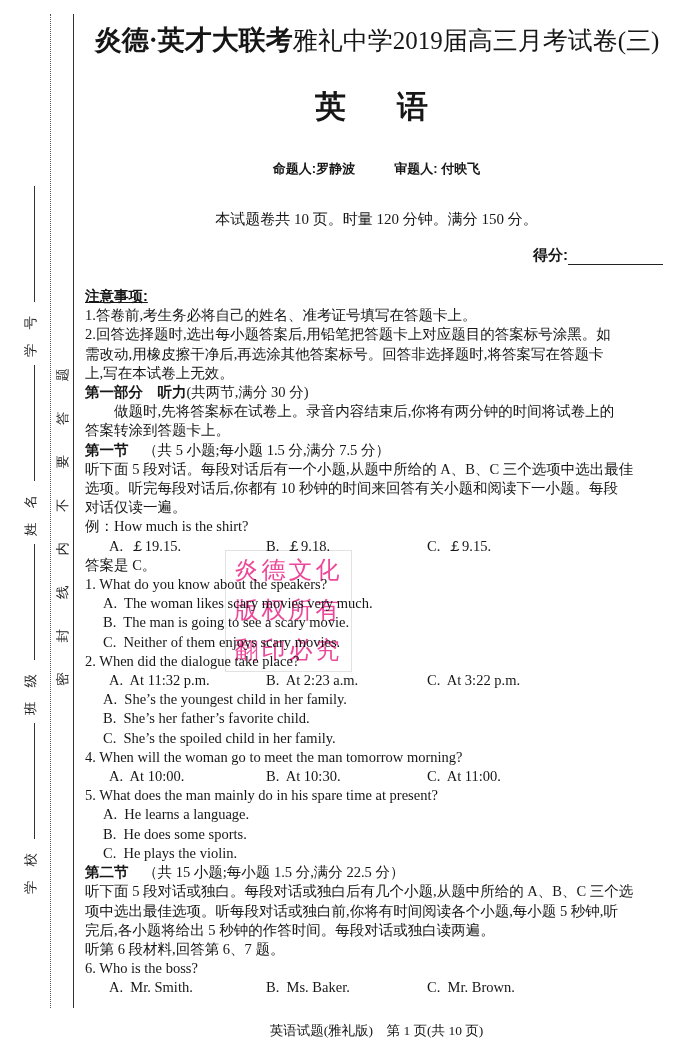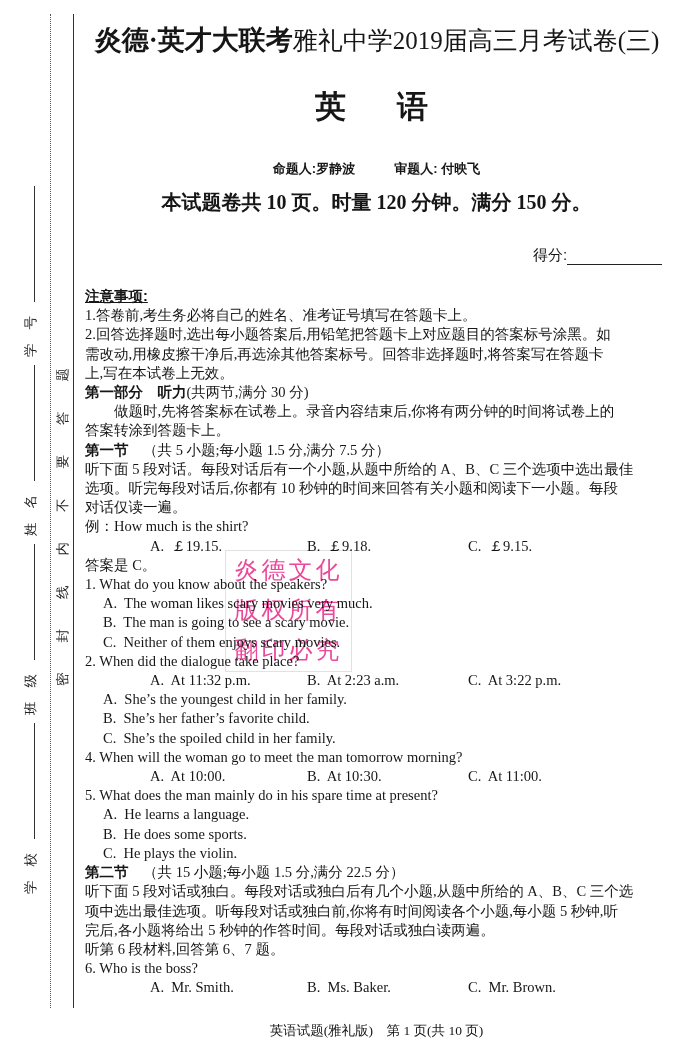--- a/index.html
+++ b/index.html
@@ -63,48 +63,47 @@
     position:absolute;top:86px;left:0;width:100%;text-align:center;
     font-size:31px;font-weight:bold;letter-spacing:10px;
     font-family:"Liberation Sans","DejaVu Sans",sans-serif;
   }
   .byline{
     position:absolute;top:160px;left:0;width:100%;text-align:center;
     font-size:13px;font-weight:bold;white-space:pre-wrap;
     font-family:"Liberation Sans","DejaVu Sans",sans-serif;
   }
   .paper-info{
-    position:absolute;top:189px;left:0;width:100%;text-align:center;
-    font-size:20px;
-    font-weight:bold;
+    position:absolute;top:210px;left:0;width:100%;text-align:center;
+    font-size:15px;
   }
   .score-row{
     position:absolute;top:246px;left:448px;white-space:nowrap;
-    font-size:15px;font-weight:normal;
+    font-size:15px;font-weight:bold;
     font-family:"Liberation Sans","DejaVu Sans",sans-serif;
   }
   .score-line{
     display:inline-block;width:95px;height:15px;
     border-bottom:1px solid #222;vertical-align:bottom;
   }
   
   .bodytext{position:absolute;top:287px;left:0;width:100%;}
   .bl{
     line-height:19.2px;min-height:19.2px;
     font-size:14.5px;white-space:pre-wrap;
   }
   .bh-sans{
     font-weight:bold;
     font-family:"Liberation Sans","DejaVu Sans",sans-serif;
     text-decoration:underline;
   }
   .bh{font-weight:bold;}
   .opt{padding-left:18px;}
   .optrow{display:flex;padding-left:24px;}
-  .optrow .oA{width:157px;margin-left:41px;}
+  .optrow .oA{width:157px;}
   .optrow .oB{width:161px;}
   .optrow .oC{flex:1;}
   
   .footer{
     position:absolute;left:85px;top:1022px;width:583px;text-align:center;
     font-size:13.5px;z-index:1;
   }
 </style>
 </head>
 <body>

